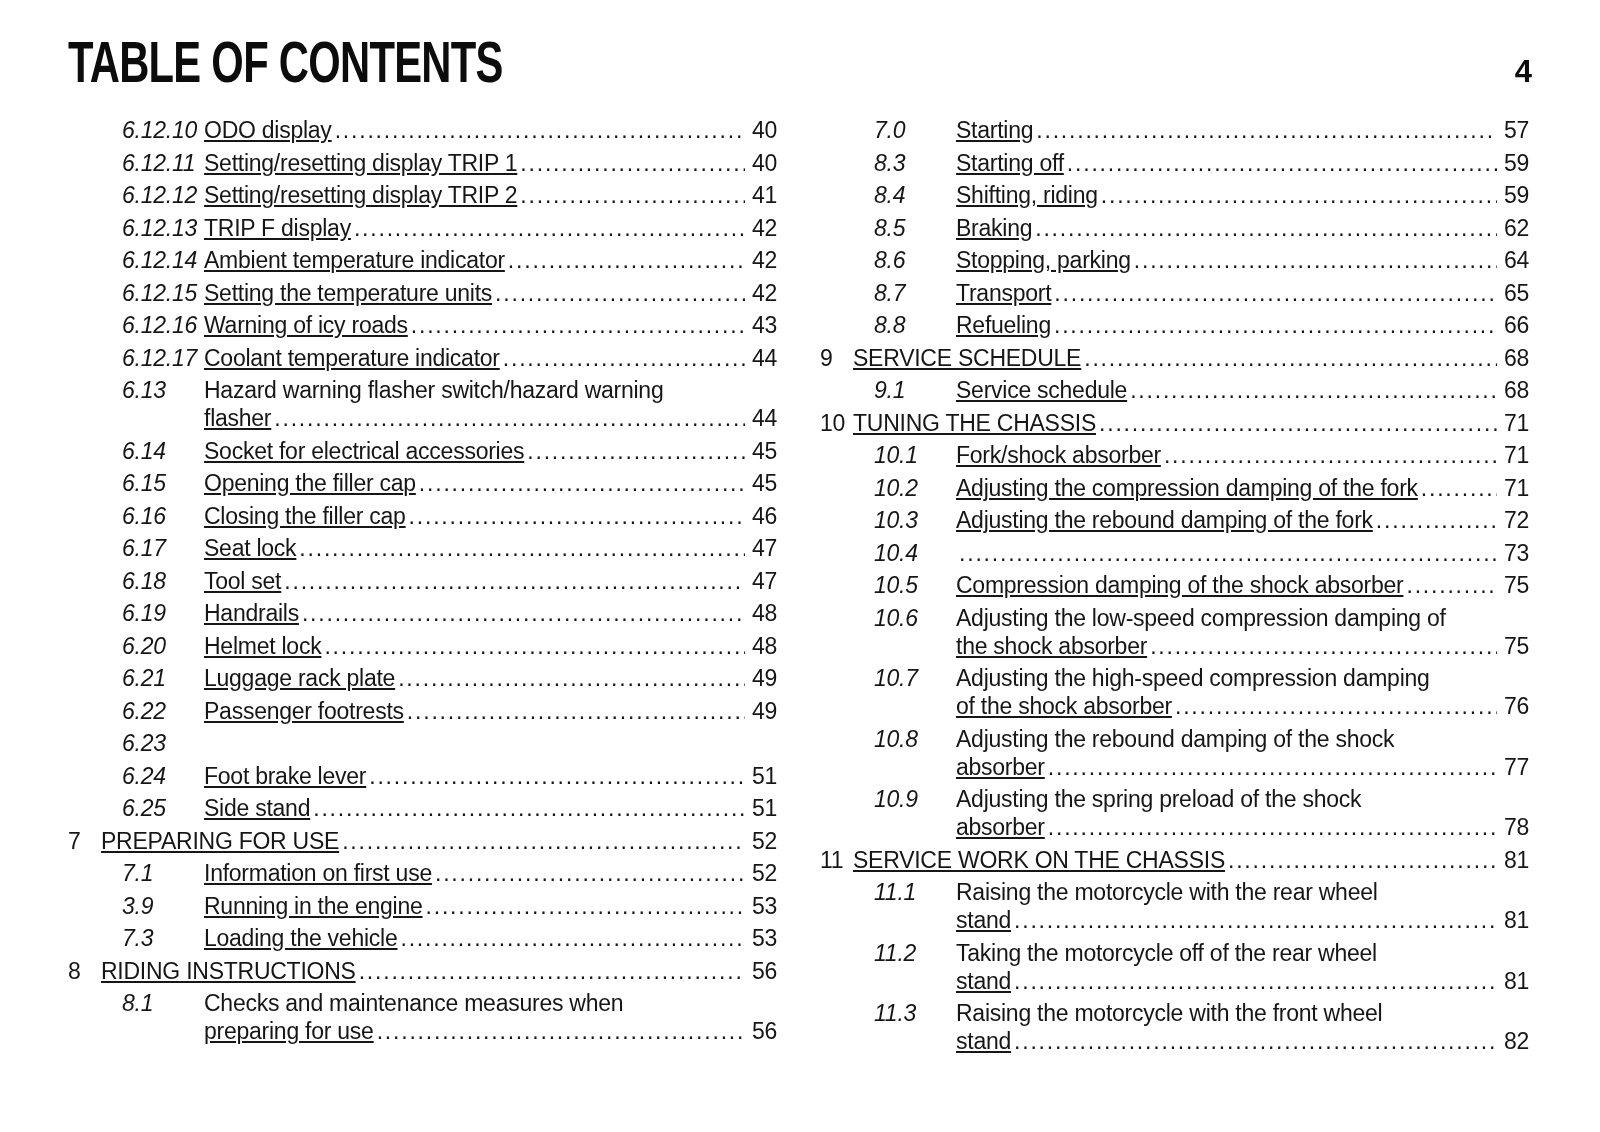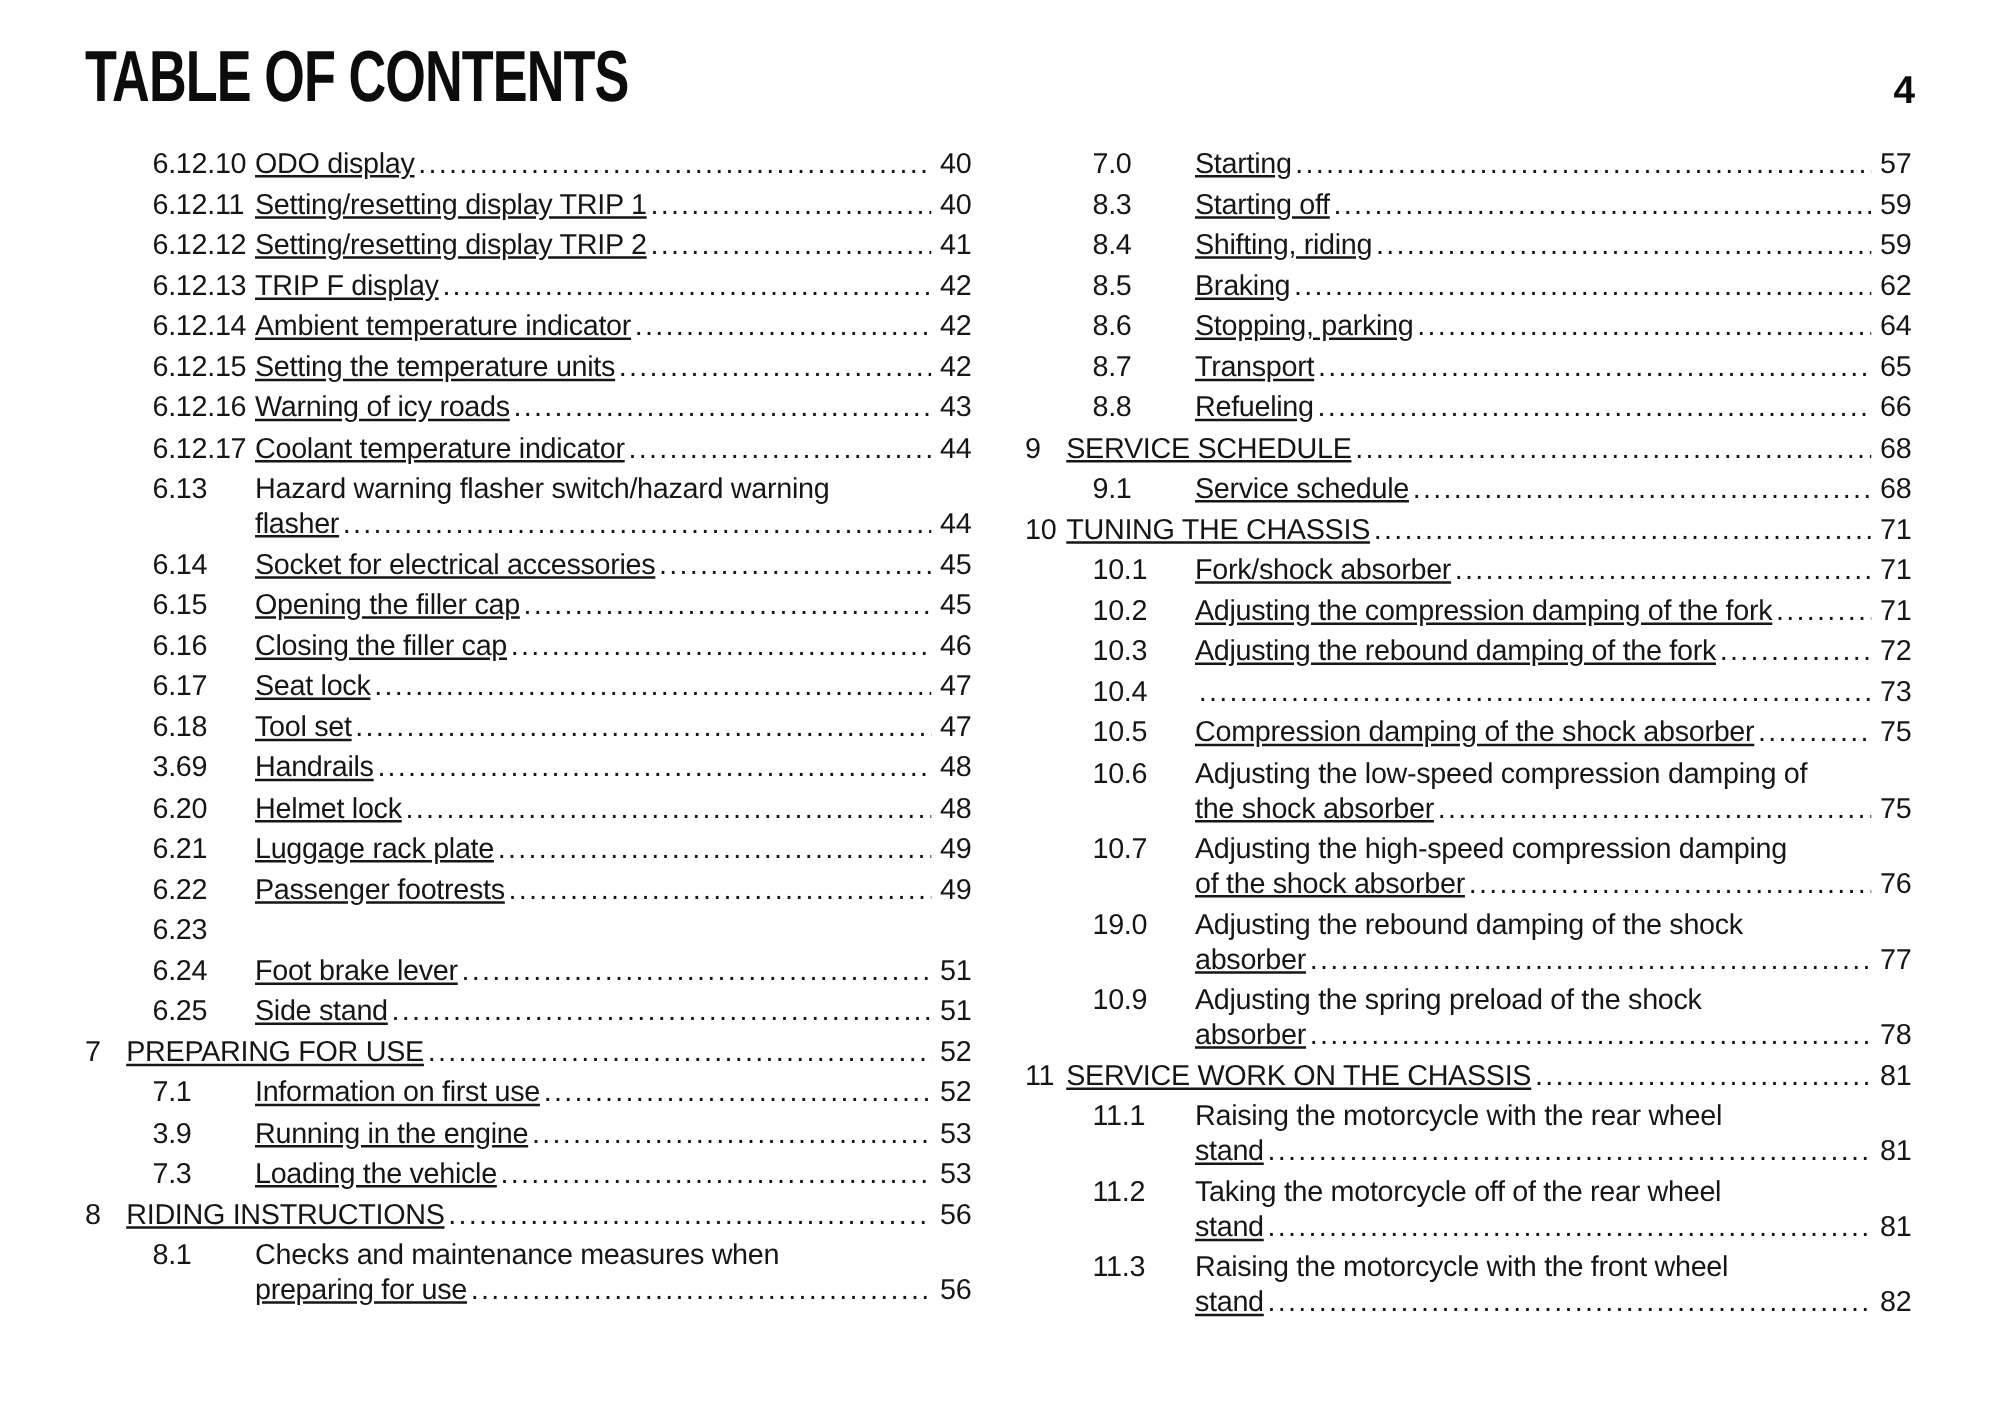--- a/index.html
+++ b/index.html
@@ -55,21 +55,21 @@
     line-height: 28px;
     letter-spacing: -0.25px;
     margin-bottom: 4.5px;
   }
   .entry .num {
     flex: 0 0 auto;
     white-space: nowrap;
   }
   .lvl1 .num { width: 33px; }
   .lvl2 { padding-left: 54px; }
-  .lvl2 .num { width: 82px; }
+  .lvl2 .num { width: 82px; font-style: italic; }
   .entry .body {
     flex: 1 1 auto;
     min-width: 0;
   }
   .line { display: block; }
   .line.last {
     display: flex;
     align-items: baseline;
   }
   .line.last .t {
@@ -239,21 +239,21 @@
         <span class="num">6.18</span>
         <div class="body">
           <div class="line last">
             <span class="t">Tool set</span>
             <span class="leader"></span>
             <span class="page">47</span>
           </div>
         </div>
       </div>
       <div class="entry lvl2">
-        <span class="num">3.69</span>
+        <span class="num">6.19</span>
         <div class="body">
           <div class="line last">
             <span class="t">Handrails</span>
             <span class="leader"></span>
             <span class="page">48</span>
           </div>
         </div>
       </div>
       <div class="entry lvl2">
         <span class="num">6.20</span>
@@ -536,21 +536,21 @@
         <div class="body">
           <div class="line">Adjusting the high-speed compression damping</div>
           <div class="line last">
             <span class="t">of the shock absorber</span>
             <span class="leader"></span>
             <span class="page">76</span>
           </div>
         </div>
       </div>
       <div class="entry lvl2">
-        <span class="num">19.0</span>
+        <span class="num">10.8</span>
         <div class="body">
           <div class="line">Adjusting the rebound damping of the shock</div>
           <div class="line last">
             <span class="t">absorber</span>
             <span class="leader"></span>
             <span class="page">77</span>
           </div>
         </div>
       </div>
       <div class="entry lvl2">

